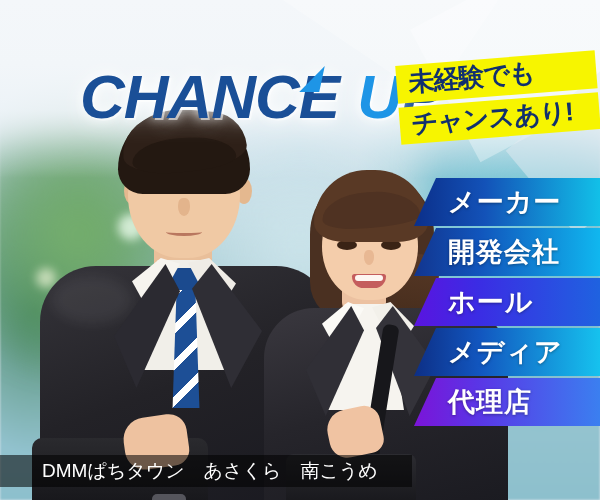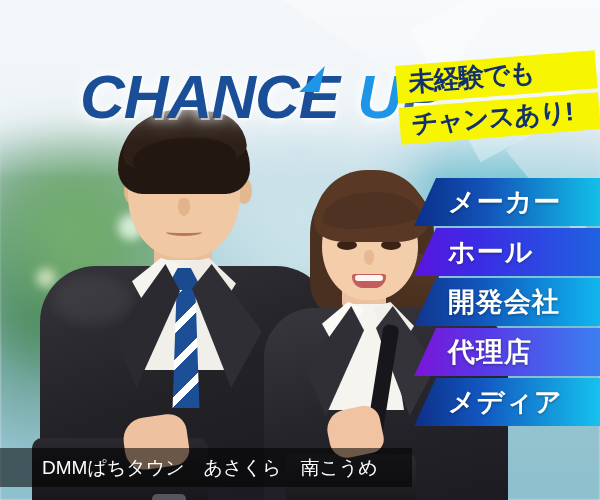--- a/index.html
+++ b/index.html
@@ -142,21 +142,21 @@
     position:relative;height:48px;margin-bottom:2px;display:flex;align-items:center;
     color:#fff;font-size:27px;font-weight:bold;letter-spacing:1px;
     padding-left:34px;
     clip-path:polygon(22px 0,100% 0,100% 100%,0 100%);
     text-shadow:0 1px 3px rgba(0,0,0,.35);
   }
   .cat:last-child{margin-bottom:0;}
 
   
   .caption{
-    position:absolute;left:0;bottom:13px;width:412px;height:39px;
+    position:absolute;left:0;bottom:13px;width:412px;height:32px;
     background:rgba(0,0,0,.55);display:flex;align-items:center;
     padding-left:42px;color:#fff;font-size:19px;white-space:nowrap;
   }
 </style>
 </head>
 <body>
 
 <div id="banner">
 
   <div class="bg">
@@ -236,31 +236,31 @@
 
   <div class="badge">
     <div class="badge-line l1">未経験でも</div>
     <div class="badge-line l2">チャンスあり!</div>
   </div>
 
   <div class="cats">
     <div class="cat" style="background:linear-gradient(90deg,#0b2f8a 0%,#1352b8 38%,#12c0e8 100%);">
       <span>メーカー</span>
     </div>
+    <div class="cat" style="background:linear-gradient(90deg,#12358f 0%,#1156bd 36%,#10b7ef 100%);">
+      <span>開発会社</span>
+    </div>
     <div class="cat" style="background:linear-gradient(90deg,#5a14e0 0%,#3b2ce4 34%,#1f62e0 100%);">
       <span>ホール</span>
     </div>
-    <div class="cat" style="background:linear-gradient(90deg,#12358f 0%,#1156bd 36%,#10b7ef 100%);">
-      <span>開発会社</span>
+    <div class="cat" style="background:linear-gradient(90deg,#0d2f86 0%,#1257c0 36%,#16c2ee 100%);">
+      <span>メディア</span>
     </div>
     <div class="cat" style="background:linear-gradient(90deg,#7b14d8 0%,#5a35e6 34%,#3b7ff0 100%);">
       <span>代理店</span>
     </div>
-    <div class="cat" style="background:linear-gradient(90deg,#0d2f86 0%,#1257c0 36%,#16c2ee 100%);">
-      <span>メディア</span>
-    </div>
   </div>
 
   <div class="caption">
     <span>DMMぱちタウン　あさくら　南こうめ</span>
   </div>
 
 </div>
 
 </body></html>

